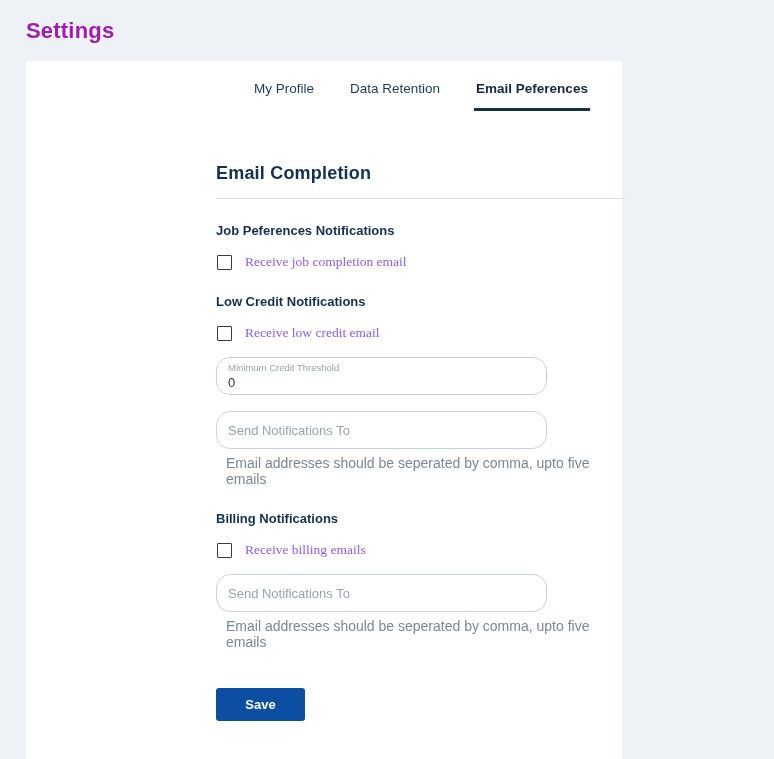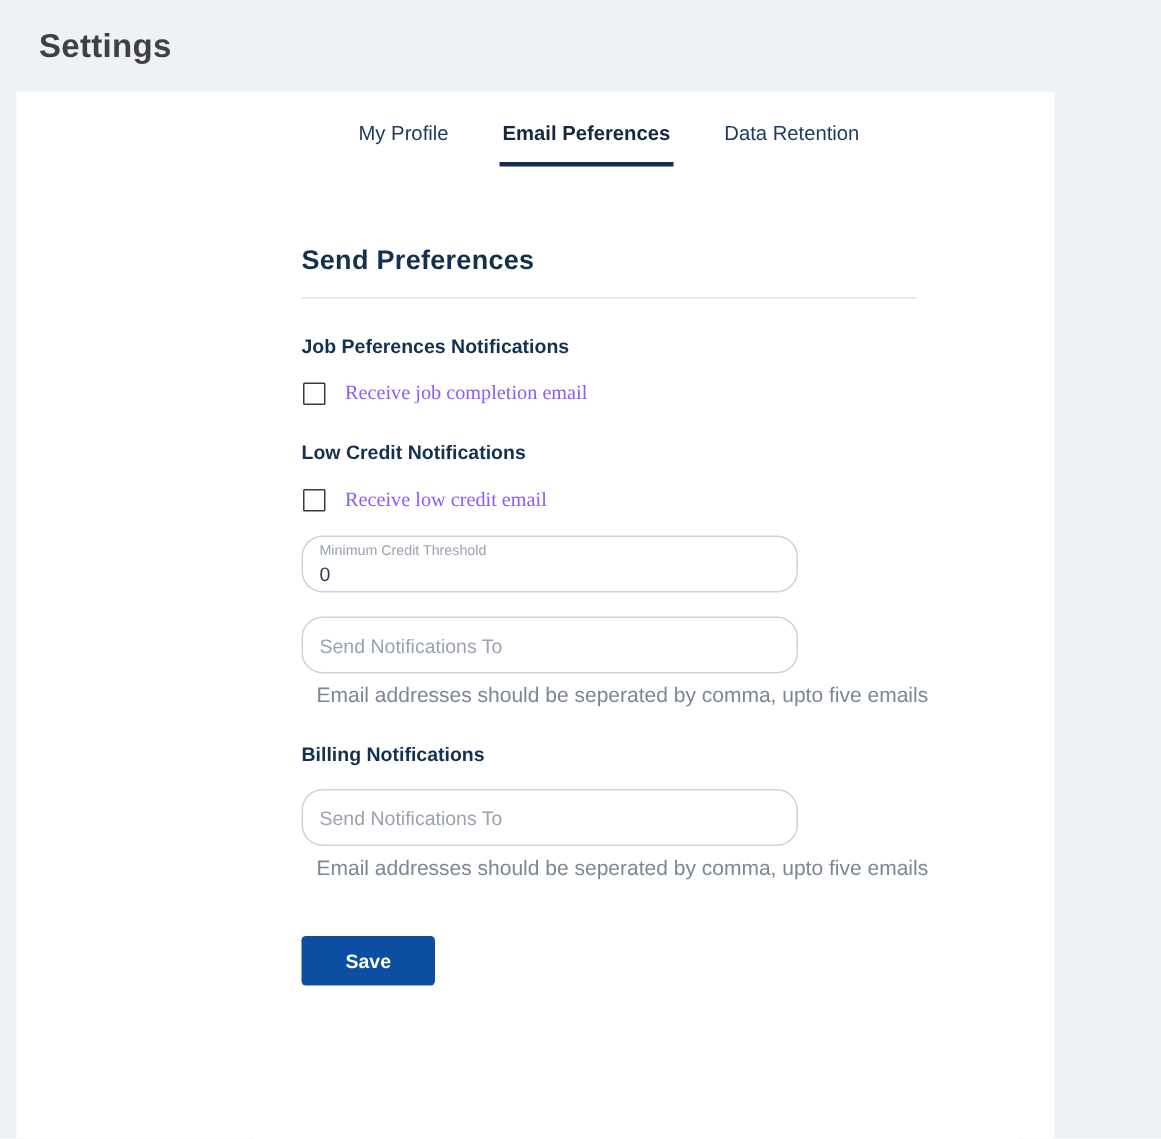--- a/index.html
+++ b/index.html
@@ -23,28 +23,28 @@
   .page-header {
     height: 61px;
     display: flex;
     align-items: center;
     padding-left: 26px;
     box-sizing: border-box;
   }
   .page-title {
     font-size: 22px;
     font-weight: bold;
-    color: #404040;
+    color: #a21caf;
     letter-spacing: 0.2px;
   }
   .content-card {
     position: absolute;
     top: 61px;
-    left: 11px;
-    width: 692px;
+    left: 26px;
+    width: 596px;
     height: 698px;
     background: #ffffff;
     box-sizing: border-box;
   }
   .tabs {
     display: flex;
     justify-content: flex-start;
     padding-left: 226px;
     padding-top: 14px;
     gap: 32px;
@@ -171,27 +171,27 @@
 <div class="page">
 
   <div class="page-header">
     <div class="page-title">Settings</div>
   </div>
 
   <div class="content-card">
 
     <div class="tabs">
       <div class="tab">My Profile</div>
+      <div class="tab">Data Retention</div>
       <div class="tab active">Email Peferences</div>
-      <div class="tab">Data Retention</div>
     </div>
 
     <div class="form-area">
 
-      <div class="section-title">Send Preferences</div>
+      <div class="section-title">Email Completion</div>
       <div class="divider"></div>
 
       <div class="group-title">Job Peferences Notifications</div>
       <div class="check-row">
         <div class="checkbox"></div>
         <div class="check-label">Receive job completion email</div>
       </div>
 
       <div class="group-title">Low Credit Notifications</div>
       <div class="check-row">
@@ -203,20 +203,24 @@
         <span class="float-label">Minimum Credit Threshold</span>
         <input type="text" value="0" style="">
       </div>
 
       <div class="field plain">
         <input type="text" placeholder="Send Notifications To" style="">
       </div>
       <div class="helper">Email addresses should be seperated by comma, upto five emails</div>
 
       <div class="group-title">Billing Notifications</div>
+      <div class="check-row">
+        <div class="checkbox"></div>
+        <div class="check-label">Receive billing emails</div>
+      </div>
 
       <div class="field plain">
         <input type="text" placeholder="Send Notifications To" style="">
       </div>
       <div class="helper">Email addresses should be seperated by comma, upto five emails</div>
 
       <button class="save-btn">Save</button>
 
     </div>
   </div>

